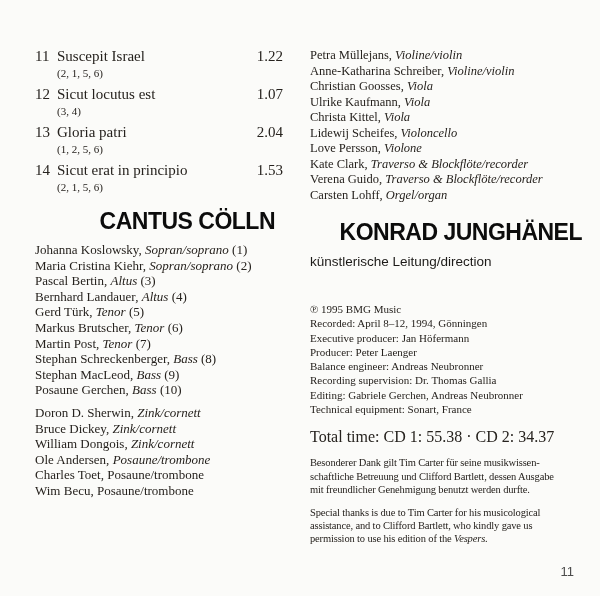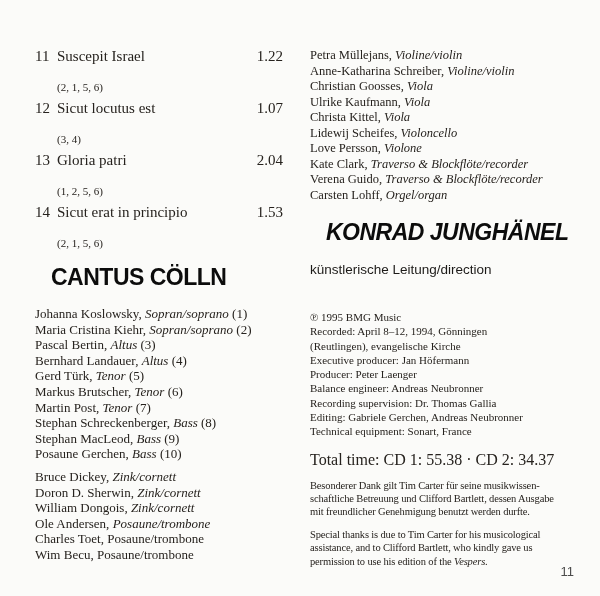--- a/index.html
+++ b/index.html
@@ -21,40 +21,41 @@
     position: absolute;
     left: 310px; top: 48px;
     width: 280px;
   }
   
   .track { margin-bottom: 6px; }
   .track-row { display: flex; font-size: 15px; line-height: 17px; }
   .track-no { width: 22px; flex: none; }
   .track-title { flex: 1; }
   .track-time { flex: none; text-align: center; }
-  .track-voices { font-size: 11px; line-height: 13px; margin-left: 22px; margin-top: 16px; }
+  .track-voices { font-size: 11px; line-height: 13px; margin-left: 22px; margin-top: 2px; }
   
   .section-heading {
     font-family: "Liberation Sans", sans-serif;
     font-weight: 700;
     font-size: 23px;
     line-height: 26px;
     letter-spacing: -0.5px;
     color: var(--heading, #0c0c0c);
-    margin: 16px;
+    margin: 8px;
+    text-align: right;
   }
   .heading-cantus { margin-top: 14px; }
   .heading-palatino { margin-top: 17px; }
   .member-list { margin-top: 7px; }
   .member-row { font-size: 13px; line-height: 15.6px; }
   .col-right .member-row { font-size: 12.5px; line-height: 15.5px; }
   .role-italic { font-style: italic; }
   .role-roman { font-style: normal; }
   
-  .heading-director { margin-top: 16px; font-style: italic; }
+  .heading-director { margin-top: 16px; }
   .director-subtitle {
     font-family: "Liberation Sans", sans-serif;
     font-size: 13.5px;
     line-height: 18px;
     color: #1c1a18;
   }
   
   .credits { margin-top: 31px; font-size: 11px; line-height: 14.3px; }
   .credits-line { white-space: nowrap; }
   .total-time { margin-top: 13px; font-size: 16px; line-height: 15px; }
@@ -131,22 +132,22 @@
         <div class="member-row"><span>Bernhard Landauer, </span><span class="role-italic">Altus</span><span> (4)</span></div>
         <div class="member-row"><span>Gerd Türk, </span><span class="role-italic">Tenor</span><span> (5)</span></div>
         <div class="member-row"><span>Markus Brutscher, </span><span class="role-italic">Tenor</span><span> (6)</span></div>
         <div class="member-row"><span>Martin Post, </span><span class="role-italic">Tenor</span><span> (7)</span></div>
         <div class="member-row"><span>Stephan Schreckenberger, </span><span class="role-italic">Bass</span><span> (8)</span></div>
         <div class="member-row"><span>Stephan MacLeod, </span><span class="role-italic">Bass</span><span> (9)</span></div>
         <div class="member-row"><span>Posaune Gerchen, </span><span class="role-italic">Bass</span><span> (10)</span></div>
       </div>
 
     <div class="member-list">
+        <div class="member-row"><span>Doron D. Sherwin, </span><span class="role-italic">Zink/cornett</span></div>
         <div class="member-row"><span>Bruce Dickey, </span><span class="role-italic">Zink/cornett</span></div>
-        <div class="member-row"><span>Doron D. Sherwin, </span><span class="role-italic">Zink/cornett</span></div>
         <div class="member-row"><span>William Dongois, </span><span class="role-italic">Zink/cornett</span></div>
         <div class="member-row"><span>Ole Andersen, </span><span class="role-italic">Posaune/trombone</span></div>
         <div class="member-row"><span>Charles Toet, </span><span class="role-roman">Posaune/trombone</span></div>
         <div class="member-row"><span>Wim Becu, </span><span class="role-roman">Posaune/trombone</span></div>
       </div>
 
   </div>
 
   <div class="col-right">
 
@@ -162,21 +163,20 @@
         <div class="member-row"><span>Verena Guido, </span><span class="role-italic">Traverso &amp; Blockflöte/recorder</span></div>
         <div class="member-row"><span>Carsten Lohff, </span><span class="role-italic">Orgel/organ</span></div>
       </div>
 
     <h2 class="section-heading heading-director">KONRAD JUNGHÄNEL</h2>
     <div class="director-subtitle">künstlerische Leitung/direction</div>
 
     <div class="credits">
         <div class="credits-line">℗ 1995 BMG Music</div>
         <div class="credits-line">Recorded: April 8–12, 1994, Gönningen</div>
-        <div class="credits-line">(Reutlingen), evangelische Kirche</div>
         <div class="credits-line">Executive producer: Jan Höfermann</div>
         <div class="credits-line">Producer: Peter Laenger</div>
         <div class="credits-line">Balance engineer: Andreas Neubronner</div>
         <div class="credits-line">Recording supervision: Dr. Thomas Gallia</div>
         <div class="credits-line">Editing: Gabriele Gerchen, Andreas Neubronner</div>
         <div class="credits-line">Technical equipment: Sonart, France</div>
       </div>
 
     <div class="total-time">Total time: CD 1: 55.38 · CD 2: 34.37</div>
 

